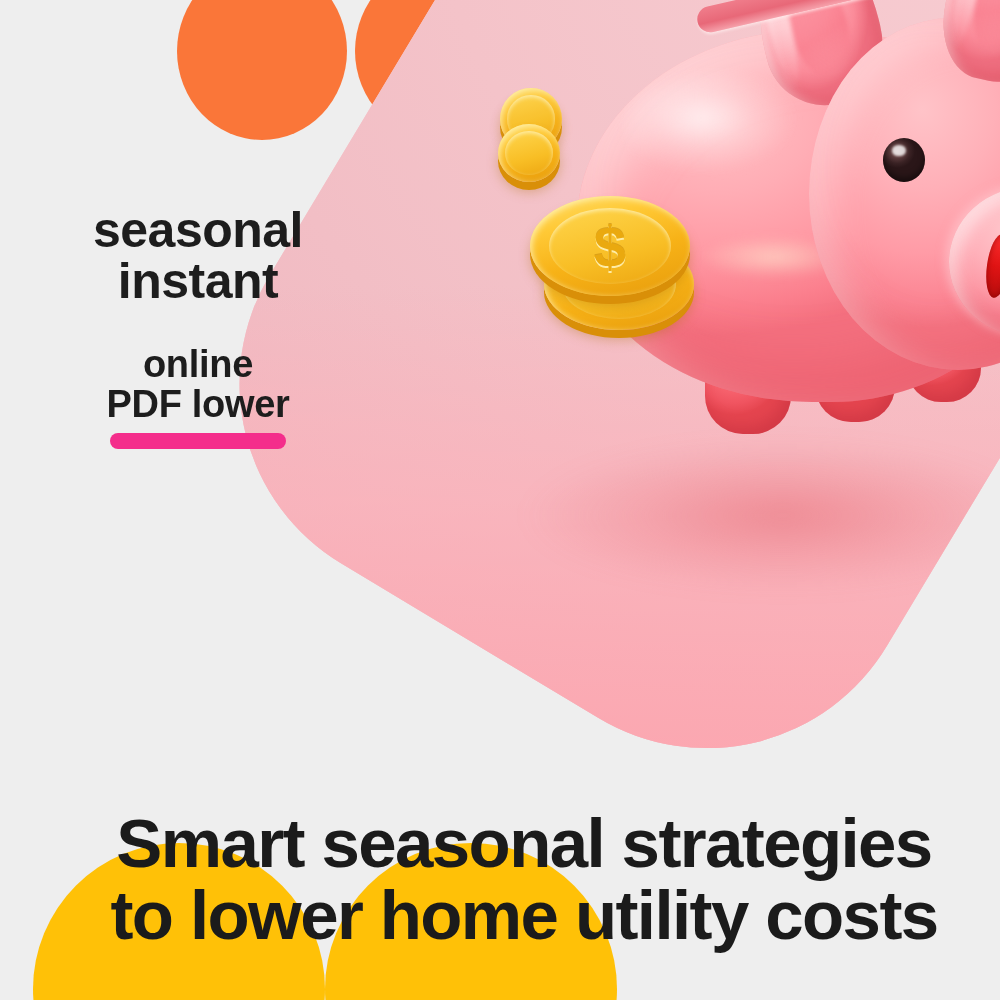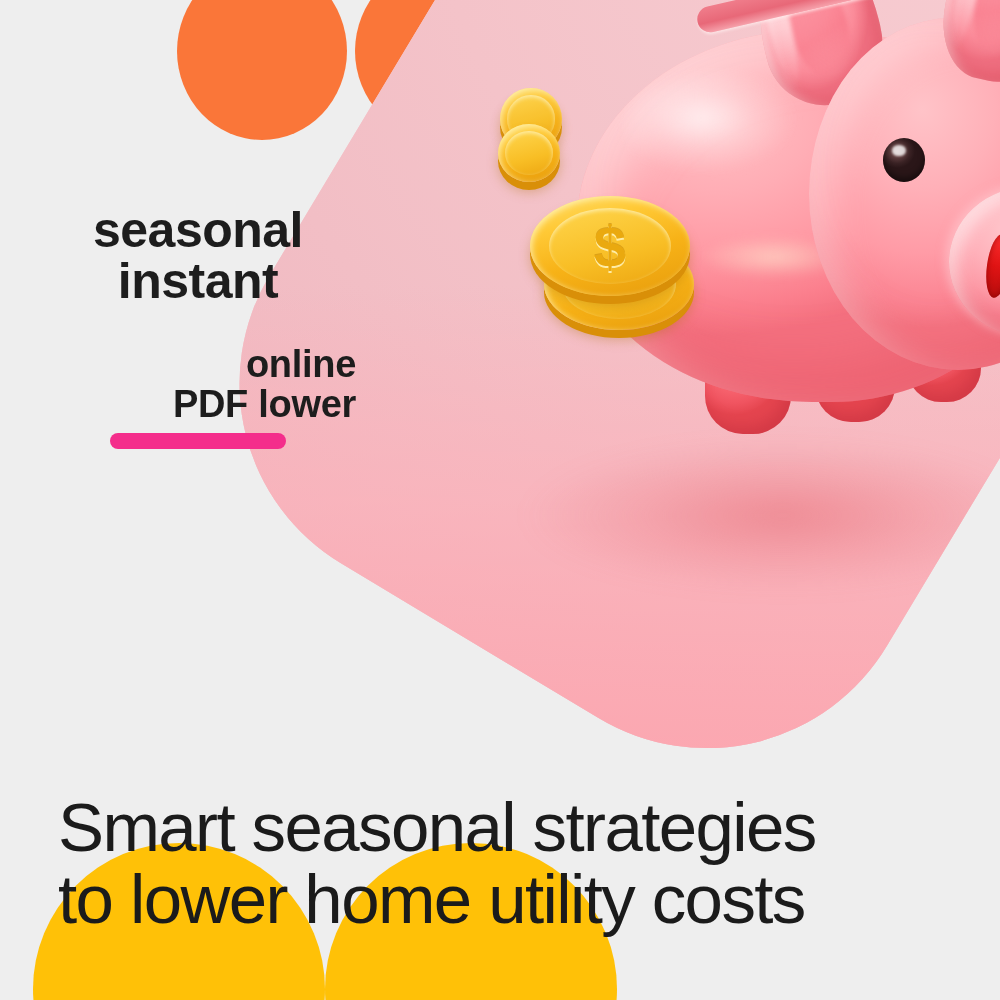--- a/index.html
+++ b/index.html
@@ -276,45 +276,45 @@
     color: #1d1d1d;
     margin: 0;
   }
   .subhead {
     font-size: 38px;
     font-weight: bold;
     line-height: 1.04;
     letter-spacing: -0.3px;
     color: #1d1d1d;
     margin: 38px 0 18px 0;
-    text-align: right;
   }
   #accent-bar {
     position: absolute;
     left: 110px;
     top: 433px;
     width: 176px;
     height: 16px;
     border-radius: 8px;
     background: #F42D8B;
   }
 
   
   #headline {
     position: absolute;
     left: 58px;
     top: 792px;
     width: 900px;
-    margin: 0;
+    margin: 16px;
     font-size: 69px;
-    font-weight: normal;
+    font-weight: bold;
     line-height: 1.05;
     letter-spacing: -1.6px;
     color: #1b1b1b;
     white-space: pre-line;
+    text-align: center;
   }
 </style>
 </head>
 <body>
 
 <div id="poster">
 
   <div class="circle orange-1"></div>
   <div class="circle orange-2"></div>
 

